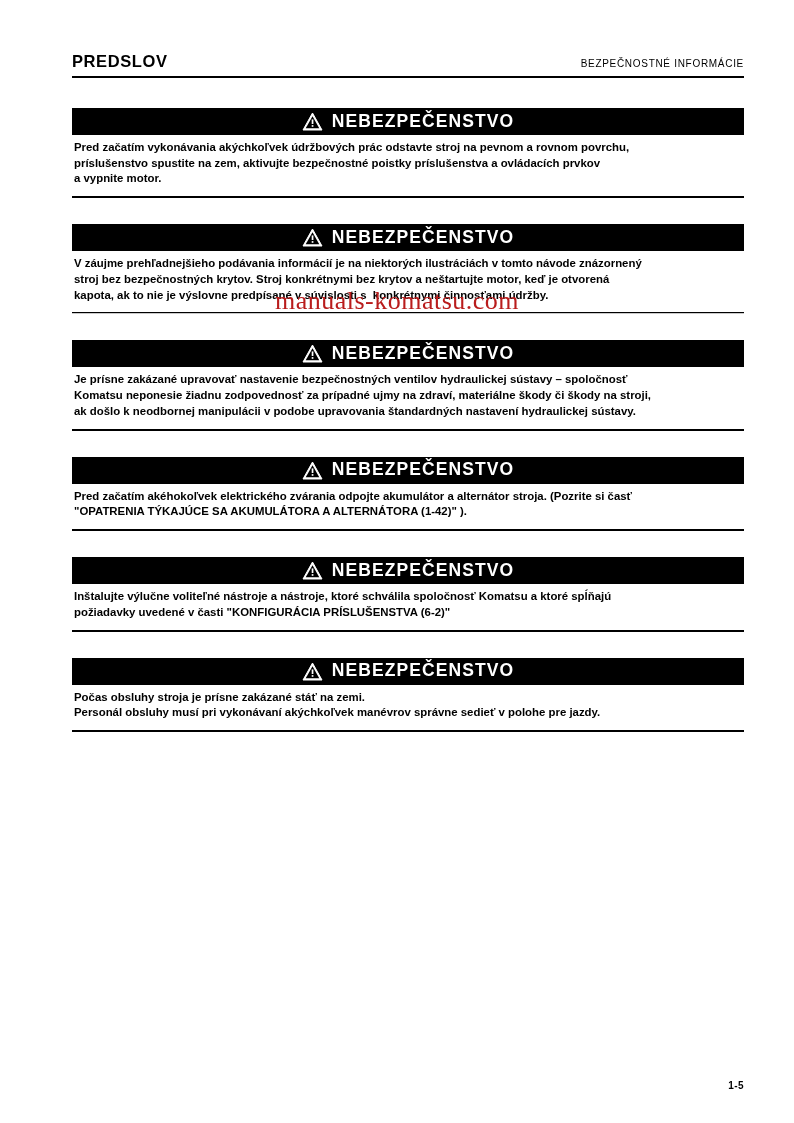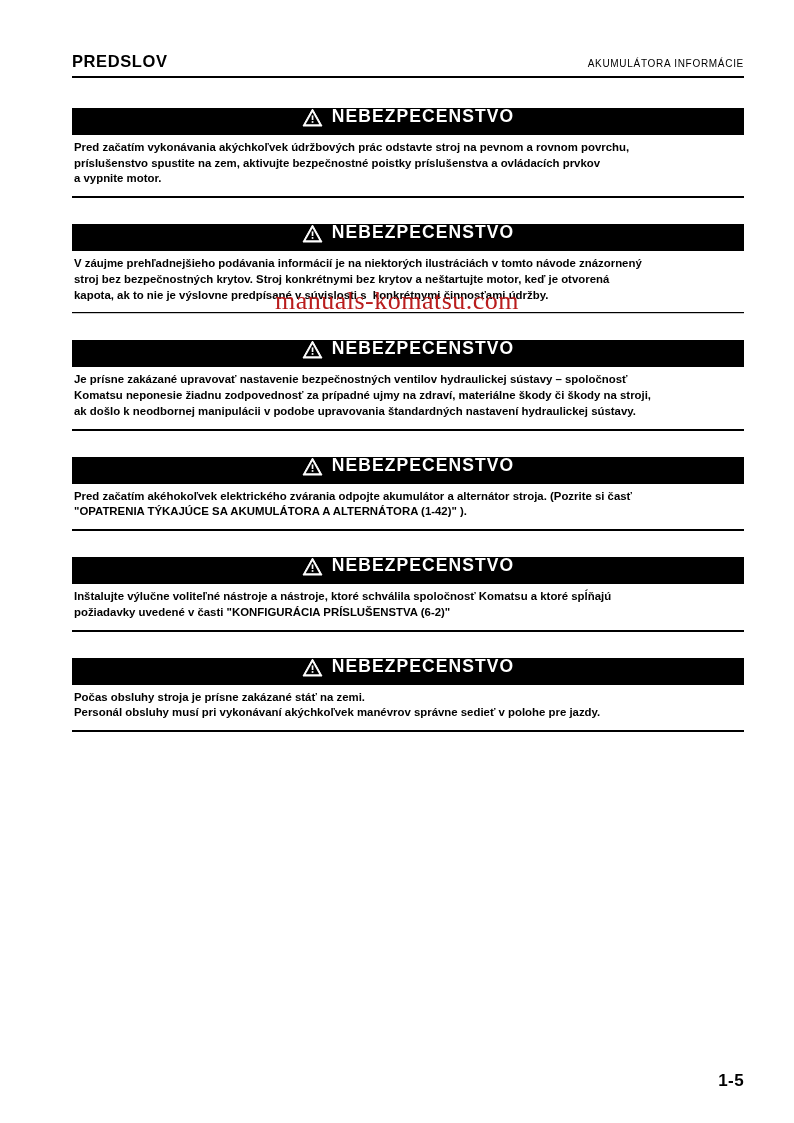--- a/index.html
+++ b/index.html
@@ -59,20 +59,21 @@
     width: 672px;
   }
   .danger-block {
     margin-bottom: 26px;
   }
   .danger-bar {
     background: #000000;
     color: #ffffff;
     height: 27px;
     display: flex;
+    align-items: center;
     justify-content: center;
     gap: 9px;
   }
   .danger-title {
     font-size: 17.5px;
     font-weight: bold;
     letter-spacing: 1.1px;
     line-height: 1;
   }
   .warn-tri {
@@ -113,33 +114,33 @@
     top: 313px;
     width: 672px;
     height: 1px;
     background: #c9c9c9;
   }
   
   .footer {
     position: absolute;
     right: 50px;
     bottom: 32px;
-    font-size: 17px;
+    font-size: 10px;
     font-weight: bold;
     letter-spacing: 0.4px;
   }
 </style>
 </head>
 <body>
 
 <div class="page">
 
   <div class="header">
     <div class="header-left">PREDSLOV</div>
-    <div class="header-right">AKUMULÁTORA INFORMÁCIE</div>
+    <div class="header-right">BEZPEČNOSTNÉ INFORMÁCIE</div>
   </div>
   <div class="header-rule"></div>
 
   <div class="blocks">
       <div class="danger-block">
         <div class="danger-bar">
           <span class="warn-tri">
             <svg width="21" height="19" viewBox="0 0 21 19">
               <polygon points="10.5,1 20,18 1,18" fill="#ffffff" stroke="#ffffff" stroke-width="1" stroke-linejoin="round"></polygon>
               <polygon points="10.5,4.2 17.3,16.3 3.7,16.3" fill="#000000"></polygon>

